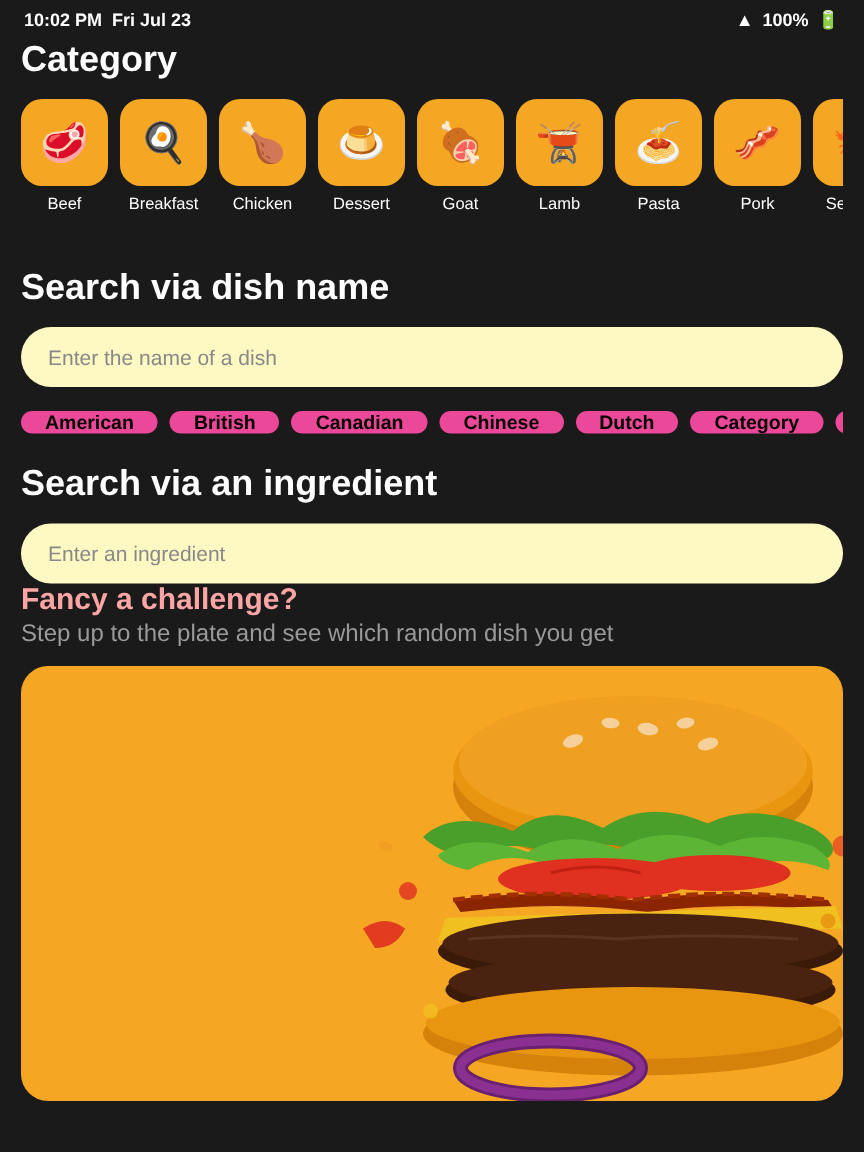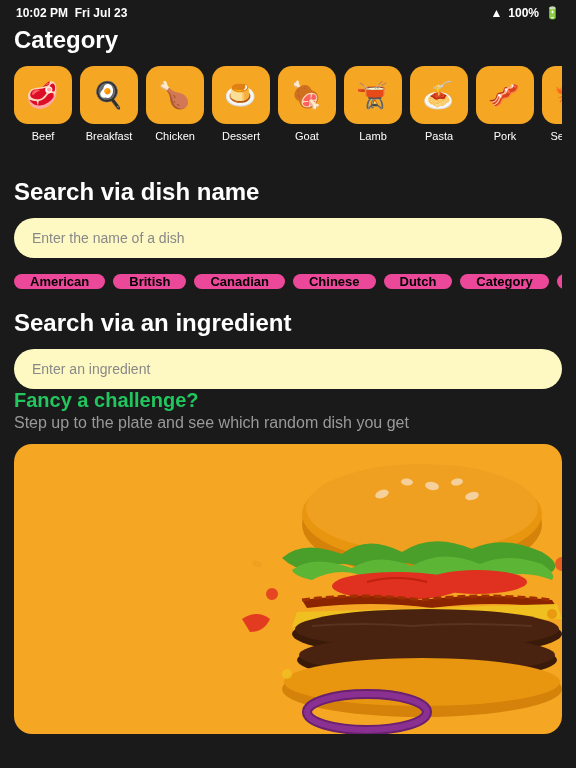--- a/index.html
+++ b/index.html
@@ -104,21 +104,21 @@
       cursor: pointer;
       flex-shrink: 0;
     }
     
     .ingredient-section { }
     
     .challenge-section { margin-bottom: 16px; }
     .challenge-title {
       font-size: 20px;
       font-weight: 700;
-      color: #22c55e;
+      color: #fca5a5;
       margin-bottom: 2px;
     }
     .challenge-subtitle {
       font-size: 16px;
       color: #999;
       margin-bottom: 12px;
     }
     .challenge-banner {
       width: 100%;
       height: 290px;

